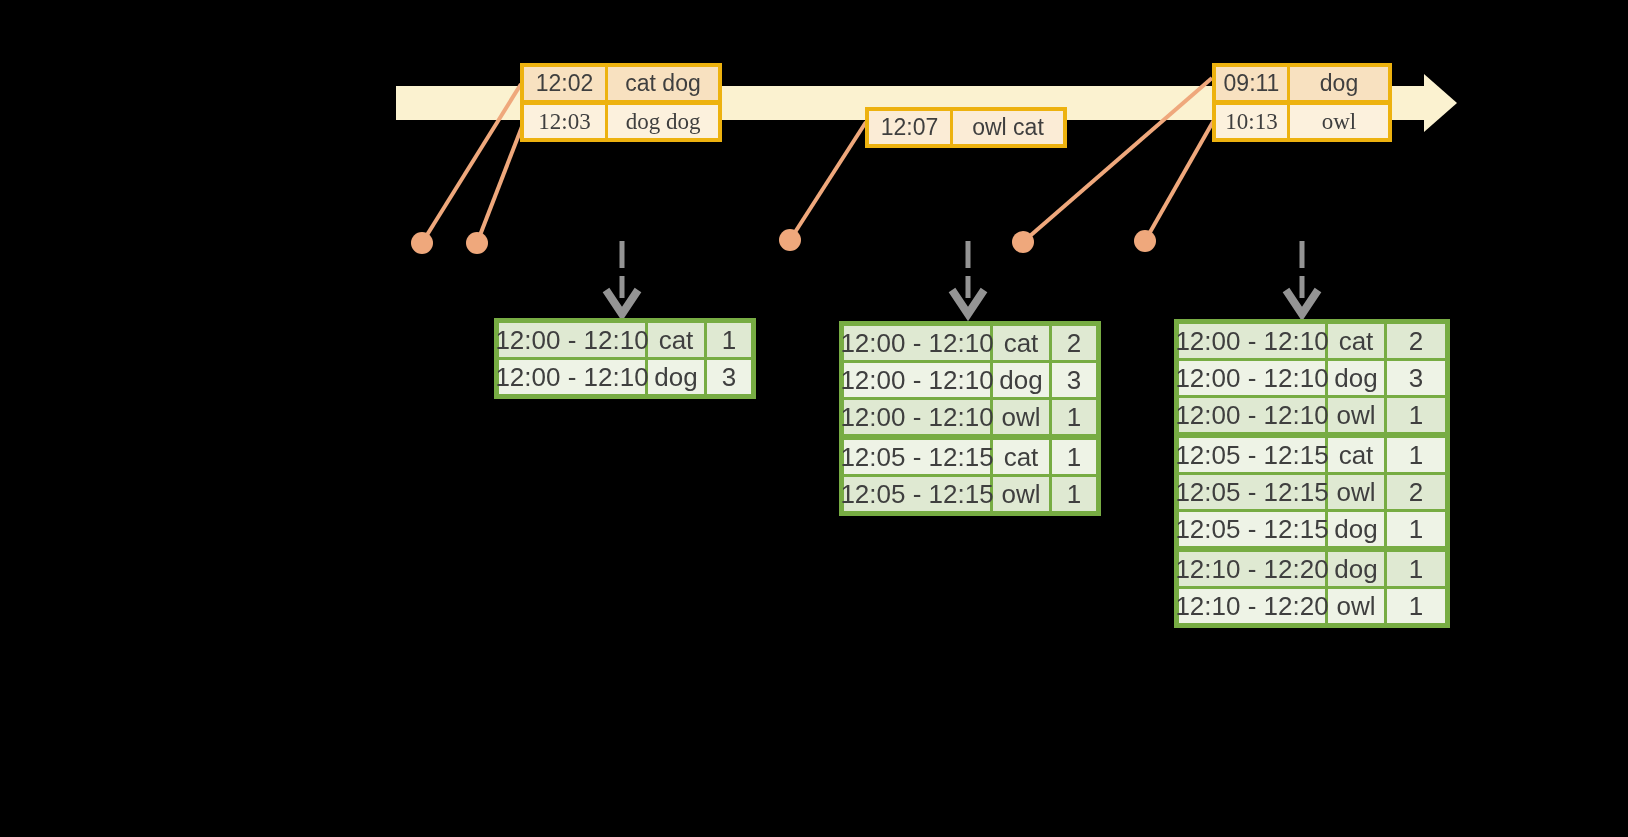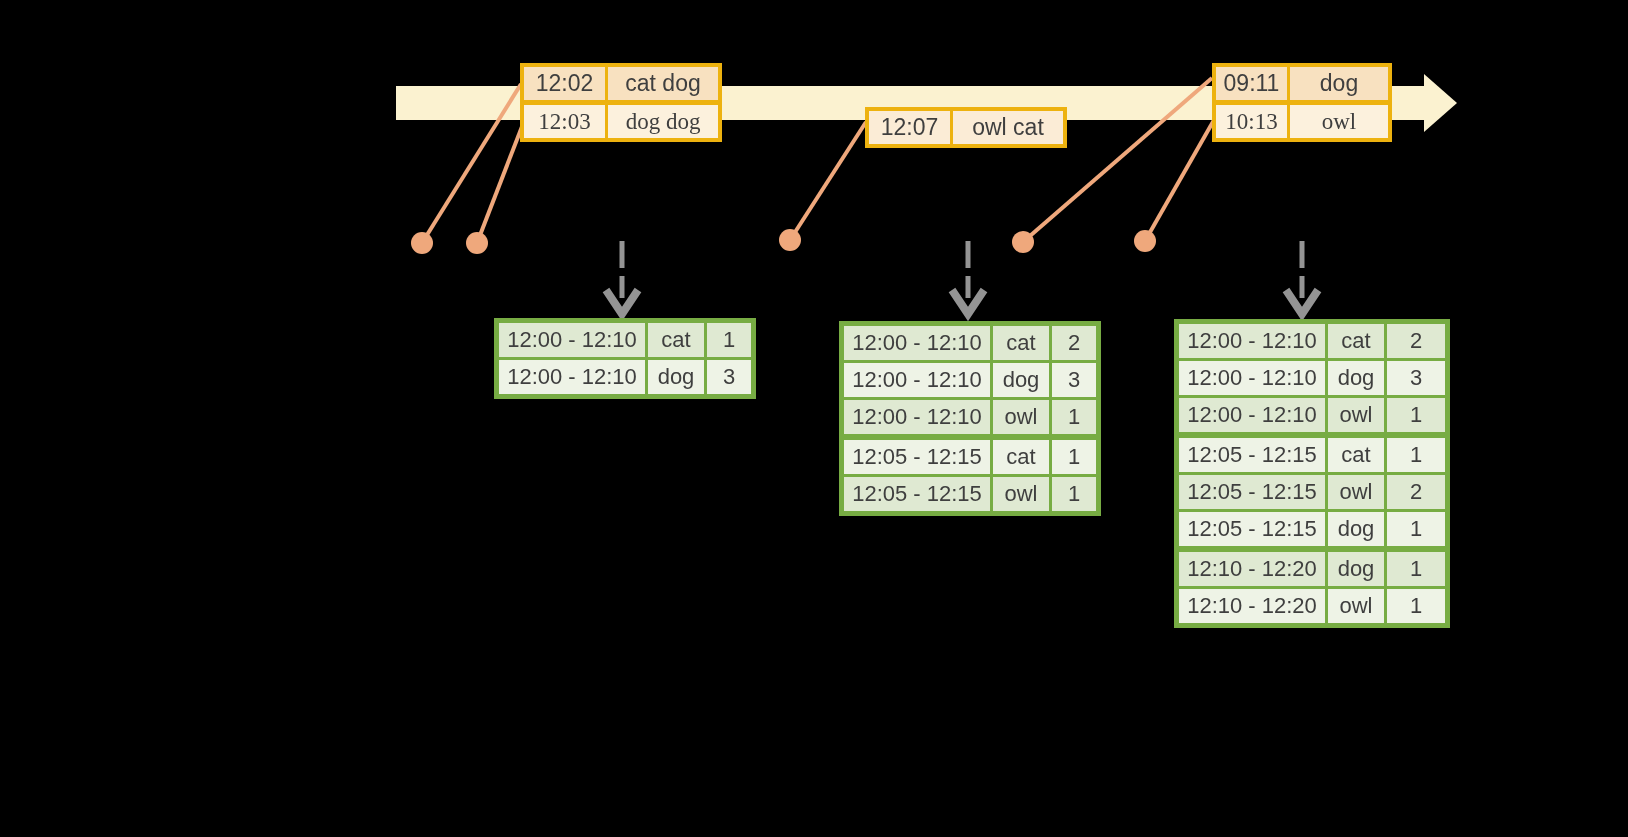--- a/index.html
+++ b/index.html
@@ -20,21 +20,21 @@
   .shade-light{background:#fcf1dd;}
 
   
   .gtable{position:absolute;z-index:2;background:#77ac43;padding:5px;}
   .grow{display:grid;column-gap:3px;}
   .gt12 .grow{grid-template-columns:146px 56px 44px;}
   .gt3 .grow{grid-template-columns:146px 56px 58px;}
   .grow + .grow{margin-top:3px;}
   .grow.group-start{margin-top:6px;}
   .gcell{height:34px;display:flex;align-items:center;justify-content:center;
-         font-size:22px;line-height:1;white-space:nowrap;}
+         font-size:26px;line-height:1;white-space:nowrap;}
   .g-dark{background:#dfe9d2;}
   .g-light{background:#eef3e6;}
 </style>
 </head>
 <body>
 
 <div id="canvas">
 
   <svg class="layer" width="1628" height="837">
     <rect x="396" y="86" width="1028" height="34" fill="#fbf2d0"></rect>

